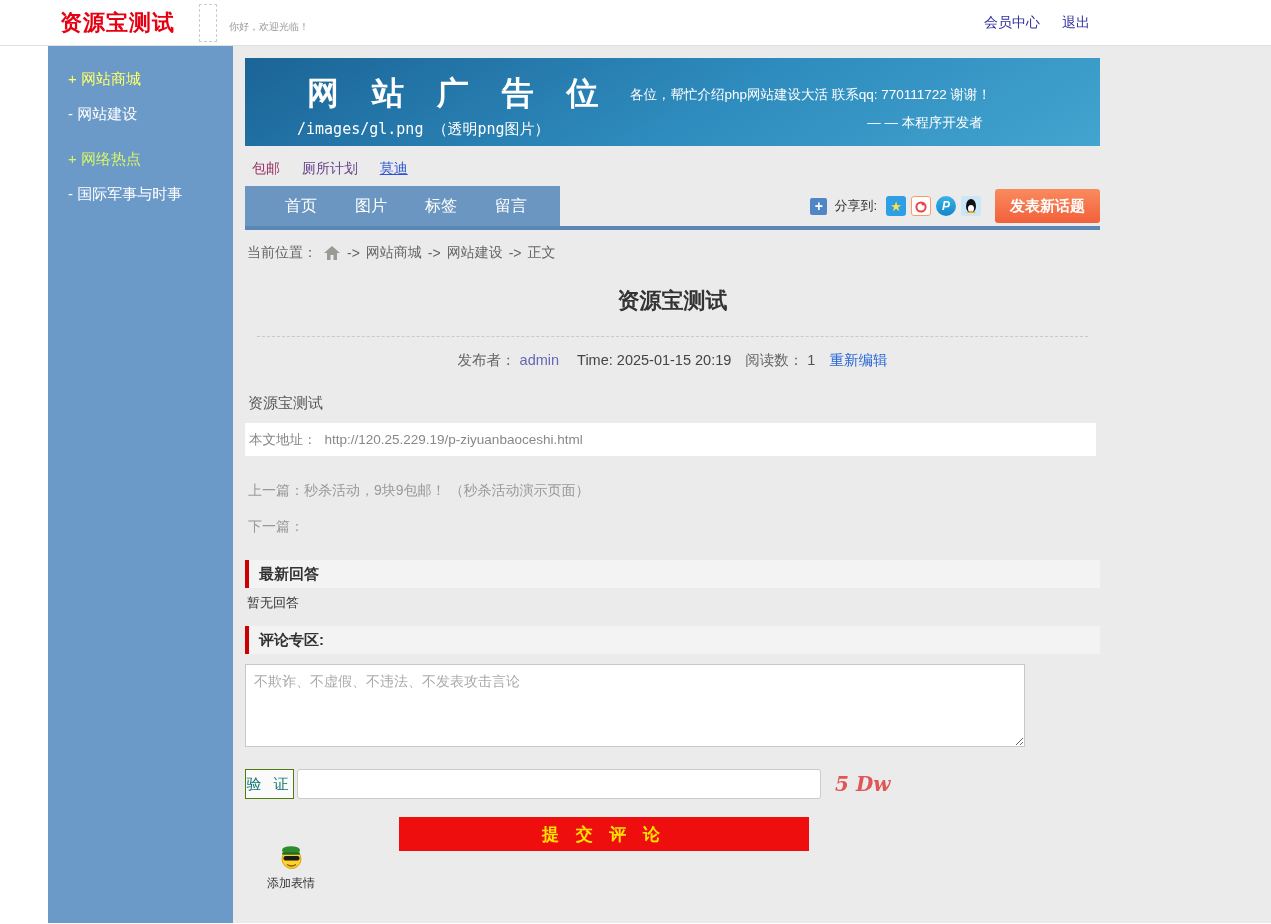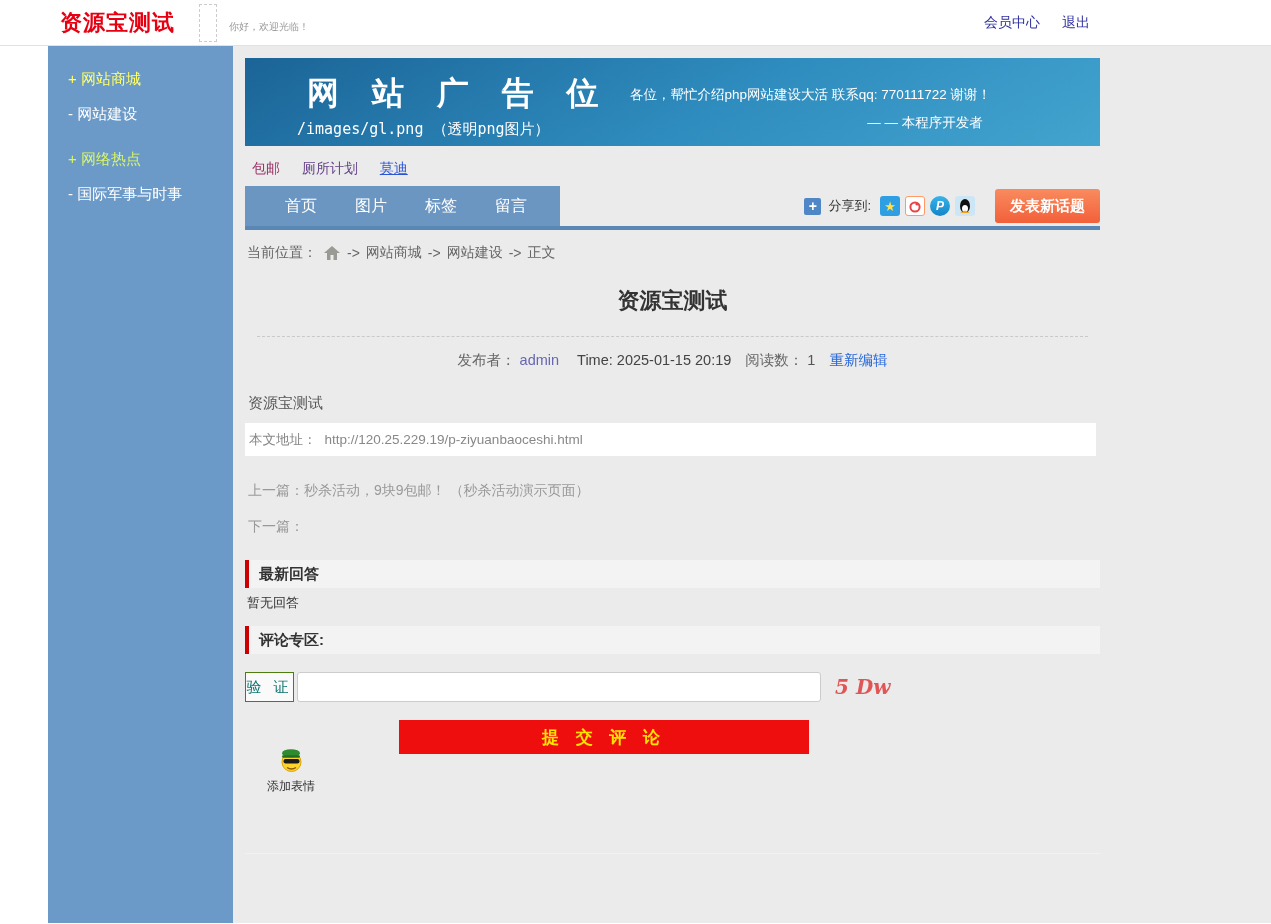--- a/index.html
+++ b/index.html
@@ -55,21 +55,21 @@
   .plus-ic { width:17px; height:17px; background:#4f86c6; border-radius:2px; color:#fff;
     font-size:14px; font-weight:bold; text-align:center; line-height:16px; cursor:pointer; }
   .share-label { font-size:13px; color:#333; margin:0 4px 0 2px; }
   .sic { width:20px; height:20px; border-radius:3px; cursor:pointer; display:flex;
     align-items:center; justify-content:center; }
   .sic-qzone { background:#2f9fe3; color:#ffe14c; font-size:13px; }
   .sic-weibo { background:#fff; border:1px solid #ff9966; }
   .sic-py { background:linear-gradient(#39b3ea,#1286c9); border-radius:50%;
     color:#fff; font-size:12px; font-weight:bold; font-style:italic; }
   .sic-qq { background:#cde6f5; }
-  .new-topic { margin-left:20px; width:105px; height:34px; border:none; border-radius:3px;
+  .new-topic { margin-left:14px; width:105px; height:34px; border:none; border-radius:3px;
     background:linear-gradient(#f98b5e,#f2603a); color:#fff; font-size:15px; font-weight:bold;
     cursor:pointer; font-family:inherit; }
   .nav-line { height:4px; background:#5b87b5; }
 
   
   .crumbs { padding:14px 2px 10px 2px; font-size:14px; color:#666;
     display:flex; align-items:center; gap:6px; }
   .crumbs a { color:#666; }
 
   
@@ -239,20 +239,21 @@
       <div class="next">
         <span>下一篇：</span>
       </div>
 
       
       <div class="sec-bar">最新回答</div>
       <div class="no-answer">暂无回答</div>
 
       
       <div class="sec-bar sec-bar2">评论专区:</div>
+      <textarea class="cmt-area" placeholder="不欺诈、不虚假、不违法、不发表攻击言论" style=""></textarea>
 
       <div class="captcha-row">
         <div class="cap-label">验 证</div>
         <input class="cap-input" style="">
         <span class="cap-code">5 Dw</span>
       </div>
 
       <div class="submit-row">
         <button class="submit-btn">提 交 评 论</button>
         <div class="emoji-wrap">

